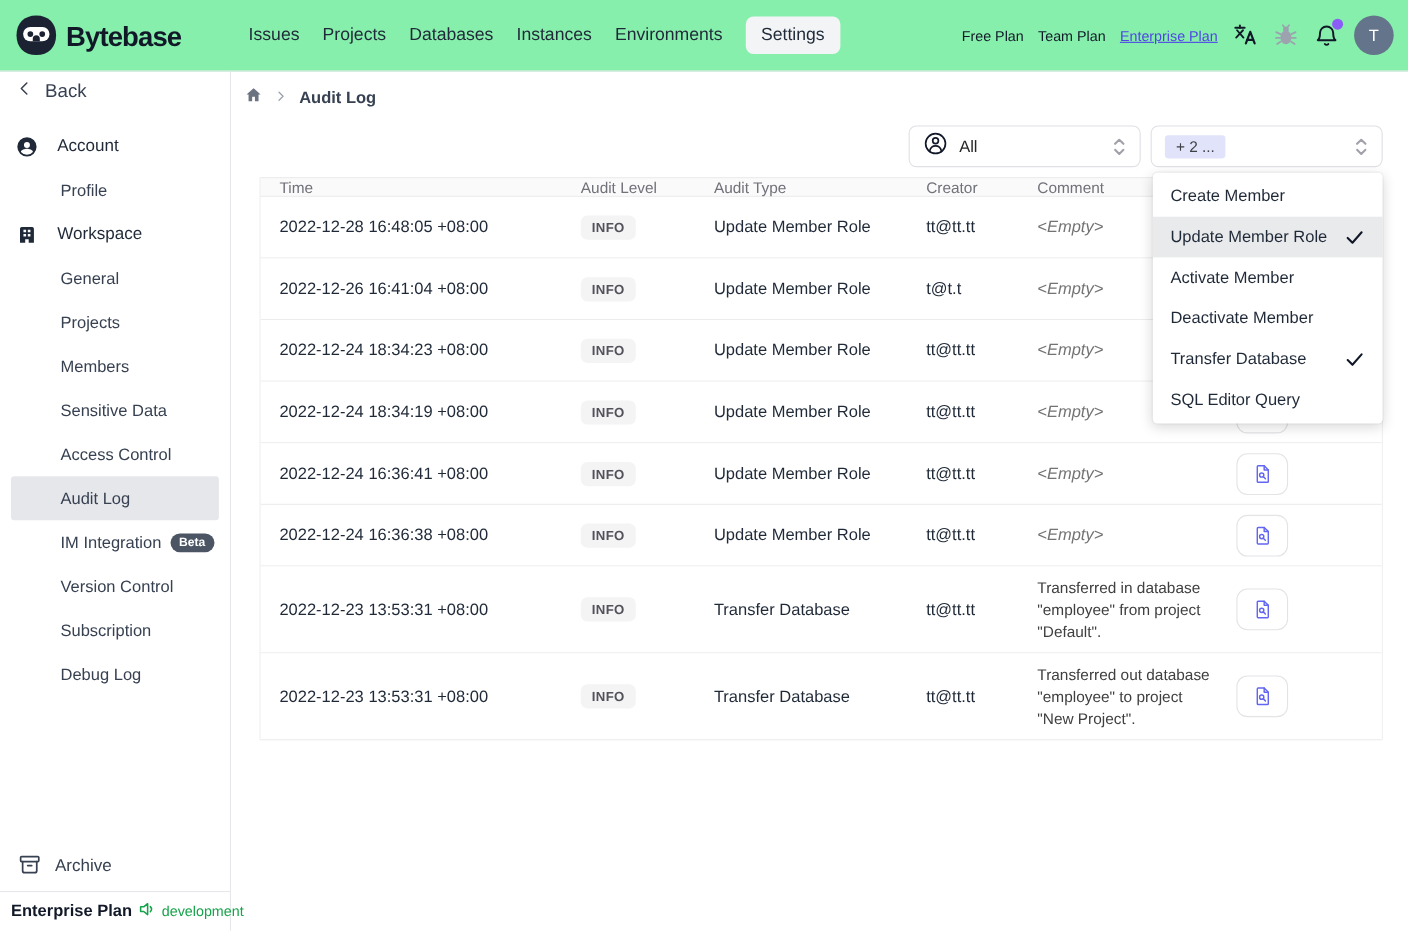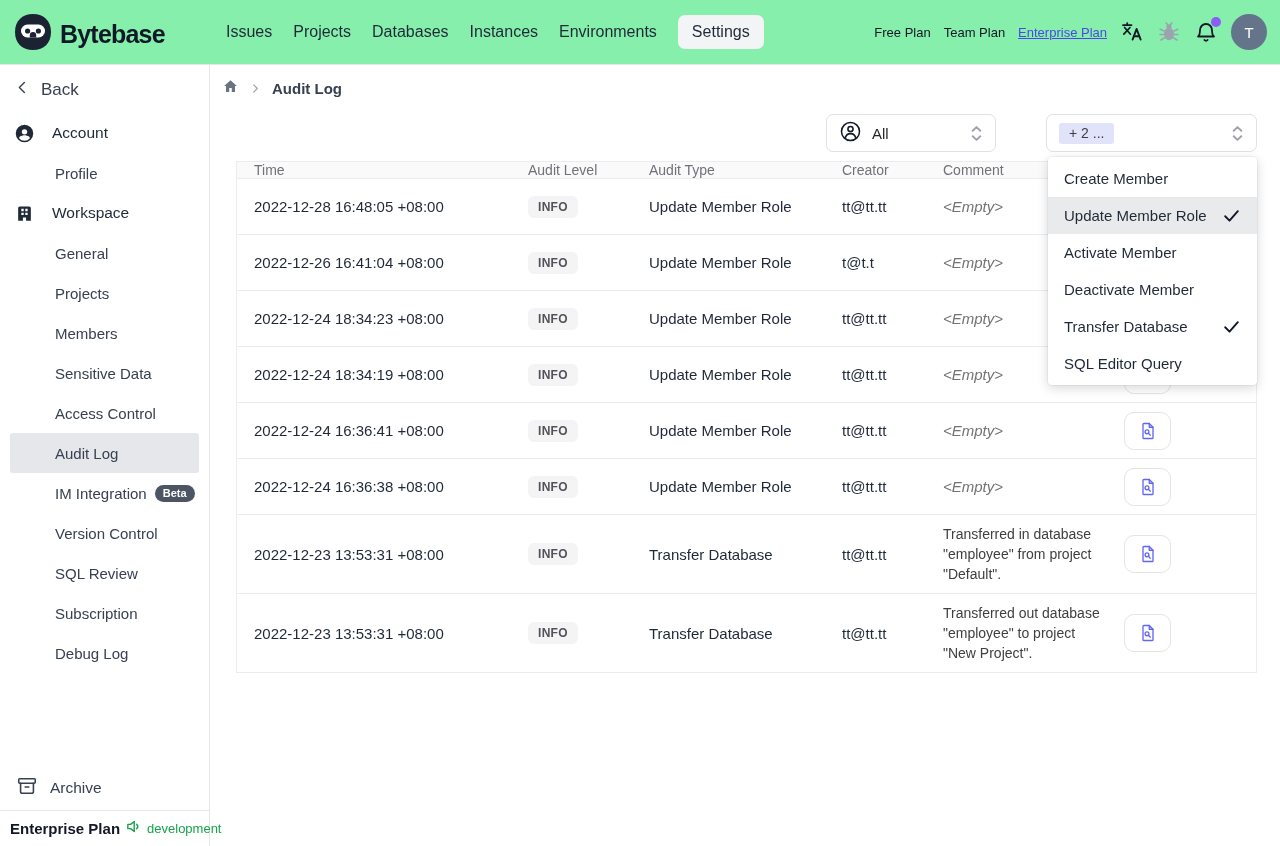--- a/index.html
+++ b/index.html
@@ -23,21 +23,21 @@
   .plan-link { font-size:13px; color:#111827; cursor:pointer; white-space:nowrap; }
   .plan-link.enterprise { color:#4f46e5; text-decoration:underline; }
   .icon-btn { display:flex; align-items:center; justify-content:center; cursor:pointer; position:relative; }
   .bell-dot { position:absolute; top:-3px; right:-3px; width:10px; height:10px; border-radius:50%; background:#8b5cf6; }
   .avatar { width:36px; height:36px; border-radius:50%; background:#64748b; color:#fff;
     display:flex; align-items:center; justify-content:center; font-size:15px; cursor:pointer; }
 
   
   .sidebar { position:absolute; top:65px; left:0; width:210px; height:781px;
     border-right:1px solid #e5e7eb; background:#fff; display:flex; flex-direction:column; }
-  .back-row { margin-top:8px; height:34px; display:flex; align-items:center; gap:11px;
+  .back-row { margin-top:8px; height:34px; display:flex; gap:11px;
     padding-left:15px; font-size:17px; color:#374151; cursor:pointer; }
   .side-nav { margin-top:6px; }
   .section-row { height:40px; display:flex; align-items:center; gap:17px; padding-left:14px;
     font-size:15.5px; font-weight:500; color:#1f2937; }
   .section-row .sicon { width:21px; display:flex; justify-content:center; }
   .sub-row { height:40px; display:flex; align-items:center; padding-left:55px;
     font-size:15px; color:#374151; cursor:pointer; }
   .sub-row.active { background:#e5e7eb; border-radius:3px; margin:0 10px; padding-left:45px; }
   .beta-badge { margin-left:8px; background:#4b5563; color:#fff; font-size:11px; font-weight:600;
     padding:2px 8px 3px; border-radius:999px; }
@@ -49,21 +49,21 @@
   .footer-plan { font-size:15px; font-weight:700; color:#111827; white-space:nowrap; }
   .footer-mode { font-size:13px; color:#16a34a; white-space:nowrap; }
 
   
   .breadcrumb { position:absolute; left:222px; top:78px; display:flex; align-items:center; gap:11px; z-index:5; }
   .crumb-label { font-size:15px; font-weight:600; color:#374151; }
 
   
   .select { position:absolute; top:114px; height:38px; background:#fff; border:1px solid #e0e0e5;
     border-radius:7px; display:flex; align-items:center; padding:0 12px; cursor:pointer; z-index:10; }
-  .select.creator { left:826px; width:170px; gap:10px; }
+  .select.creator { left:826px; width:211px; gap:10px; }
   .select.type { left:1046px; width:211px; }
   .select-value { font-size:15px; color:#27272a; }
   .type-pill { background:#e0e3fa; color:#3f3f46; font-size:14px; padding:2px 10px 3px; border-radius:3px; }
   .caret { margin-left:auto; display:flex; }
 
   
   .dropdown-menu { position:absolute; left:1048px; top:157px; width:209px; background:#fff;
     border-radius:4px; padding:3px 0; z-index:20;
     box-shadow:0 3px 12px rgba(0,0,0,.16), 0 0 0 1px rgba(0,0,0,.04); }
   .menu-item { height:37px; display:flex; align-items:center; padding:0 16px; font-size:15px;
@@ -189,21 +189,20 @@
       <div class="sub-row">Projects</div>
       <div class="sub-row">Members</div>
       <div class="sub-row">Sensitive Data</div>
       <div class="sub-row">Access Control</div>
       <div class="sub-row active">Audit Log</div>
       <div class="sub-row">
         <span>IM Integration</span>
         <span class="beta-badge">Beta</span>
       </div>
       <div class="sub-row">Version Control</div>
-      <div class="sub-row">SQL Review</div>
       <div class="sub-row">Subscription</div>
       <div class="sub-row">Debug Log</div>
     </div>
 
     <div class="sidebar-spacer"></div>
 
     <div class="archive-row">
       <span>
         <svg width="22" height="22" viewBox="0 0 24 24" fill="none" stroke="#374151" stroke-width="1.7" stroke-linecap="round" stroke-linejoin="round">
           <rect x="3" y="4" width="18" height="5" rx="1"></rect>

